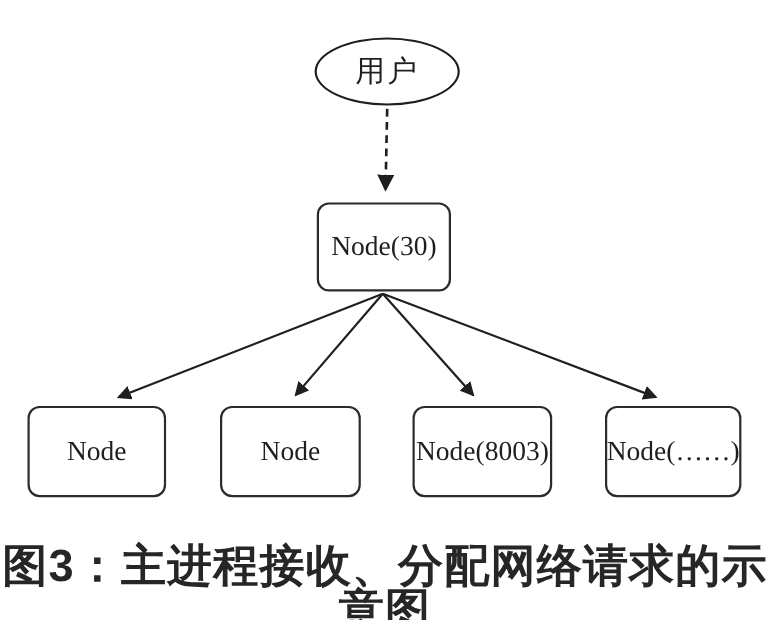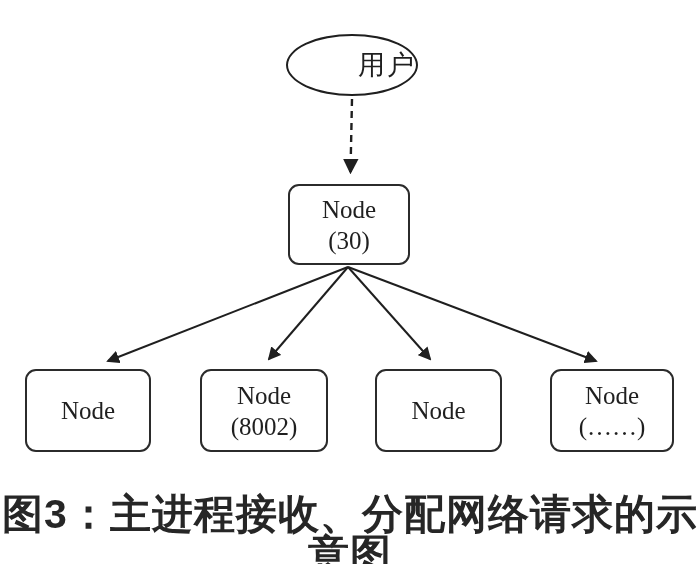--- a/index.html
+++ b/index.html
@@ -29,34 +29,33 @@
 
   .node-ellipse {
     position: absolute;
     left: 286px; top: 34px;
     width: 132px; height: 62px;
     border: 2.4px solid var(--line, #1f1f1f);
     border-radius: 50%;
     box-sizing: border-box;
     display: flex;
     align-items: center;
-    justify-content: flex-end;
+    justify-content: center;
     font-size: 27px;
     color: var(--line, #1f1f1f);
     letter-spacing: 2px;
   }
 
   .node-box {
     position: absolute;
     border: 2.6px solid #2b2b2b;
     border-radius: 11px;
     box-sizing: border-box;
     background: var(--background, #ffffff);
     display: flex;
-    flex-direction: column;
     align-items: center;
     justify-content: center;
     color: var(--line, #1f1f1f);
     font-size: 25px;
     line-height: 31px;
     text-align: center;
   }
   .node-box.root { left: 288px; top: 184px; width: 122px; height: 81px; }
   .node-box.w0 { left: 25px;  top: 369px; width: 126px; height: 83px; }
   .node-box.w1 { left: 200px; top: 369px; width: 128px; height: 83px; }
@@ -102,25 +101,25 @@
     <span>Node</span>
     <span>(30)</span>
   </div>
 
   <div class="node-box w0">
     <span>Node</span>
   </div>
 
   <div class="node-box w1">
     <span>Node</span>
-    <span>(8002)</span>
   </div>
 
   <div class="node-box w2">
     <span>Node</span>
+    <span>(8003)</span>
   </div>
 
   <div class="node-box w3">
     <span>Node</span>
     <span>(……)</span>
   </div>
 
   <div class="caption">图3：主进程接收、分配网络请求的示意图</div>
 
 </div>

